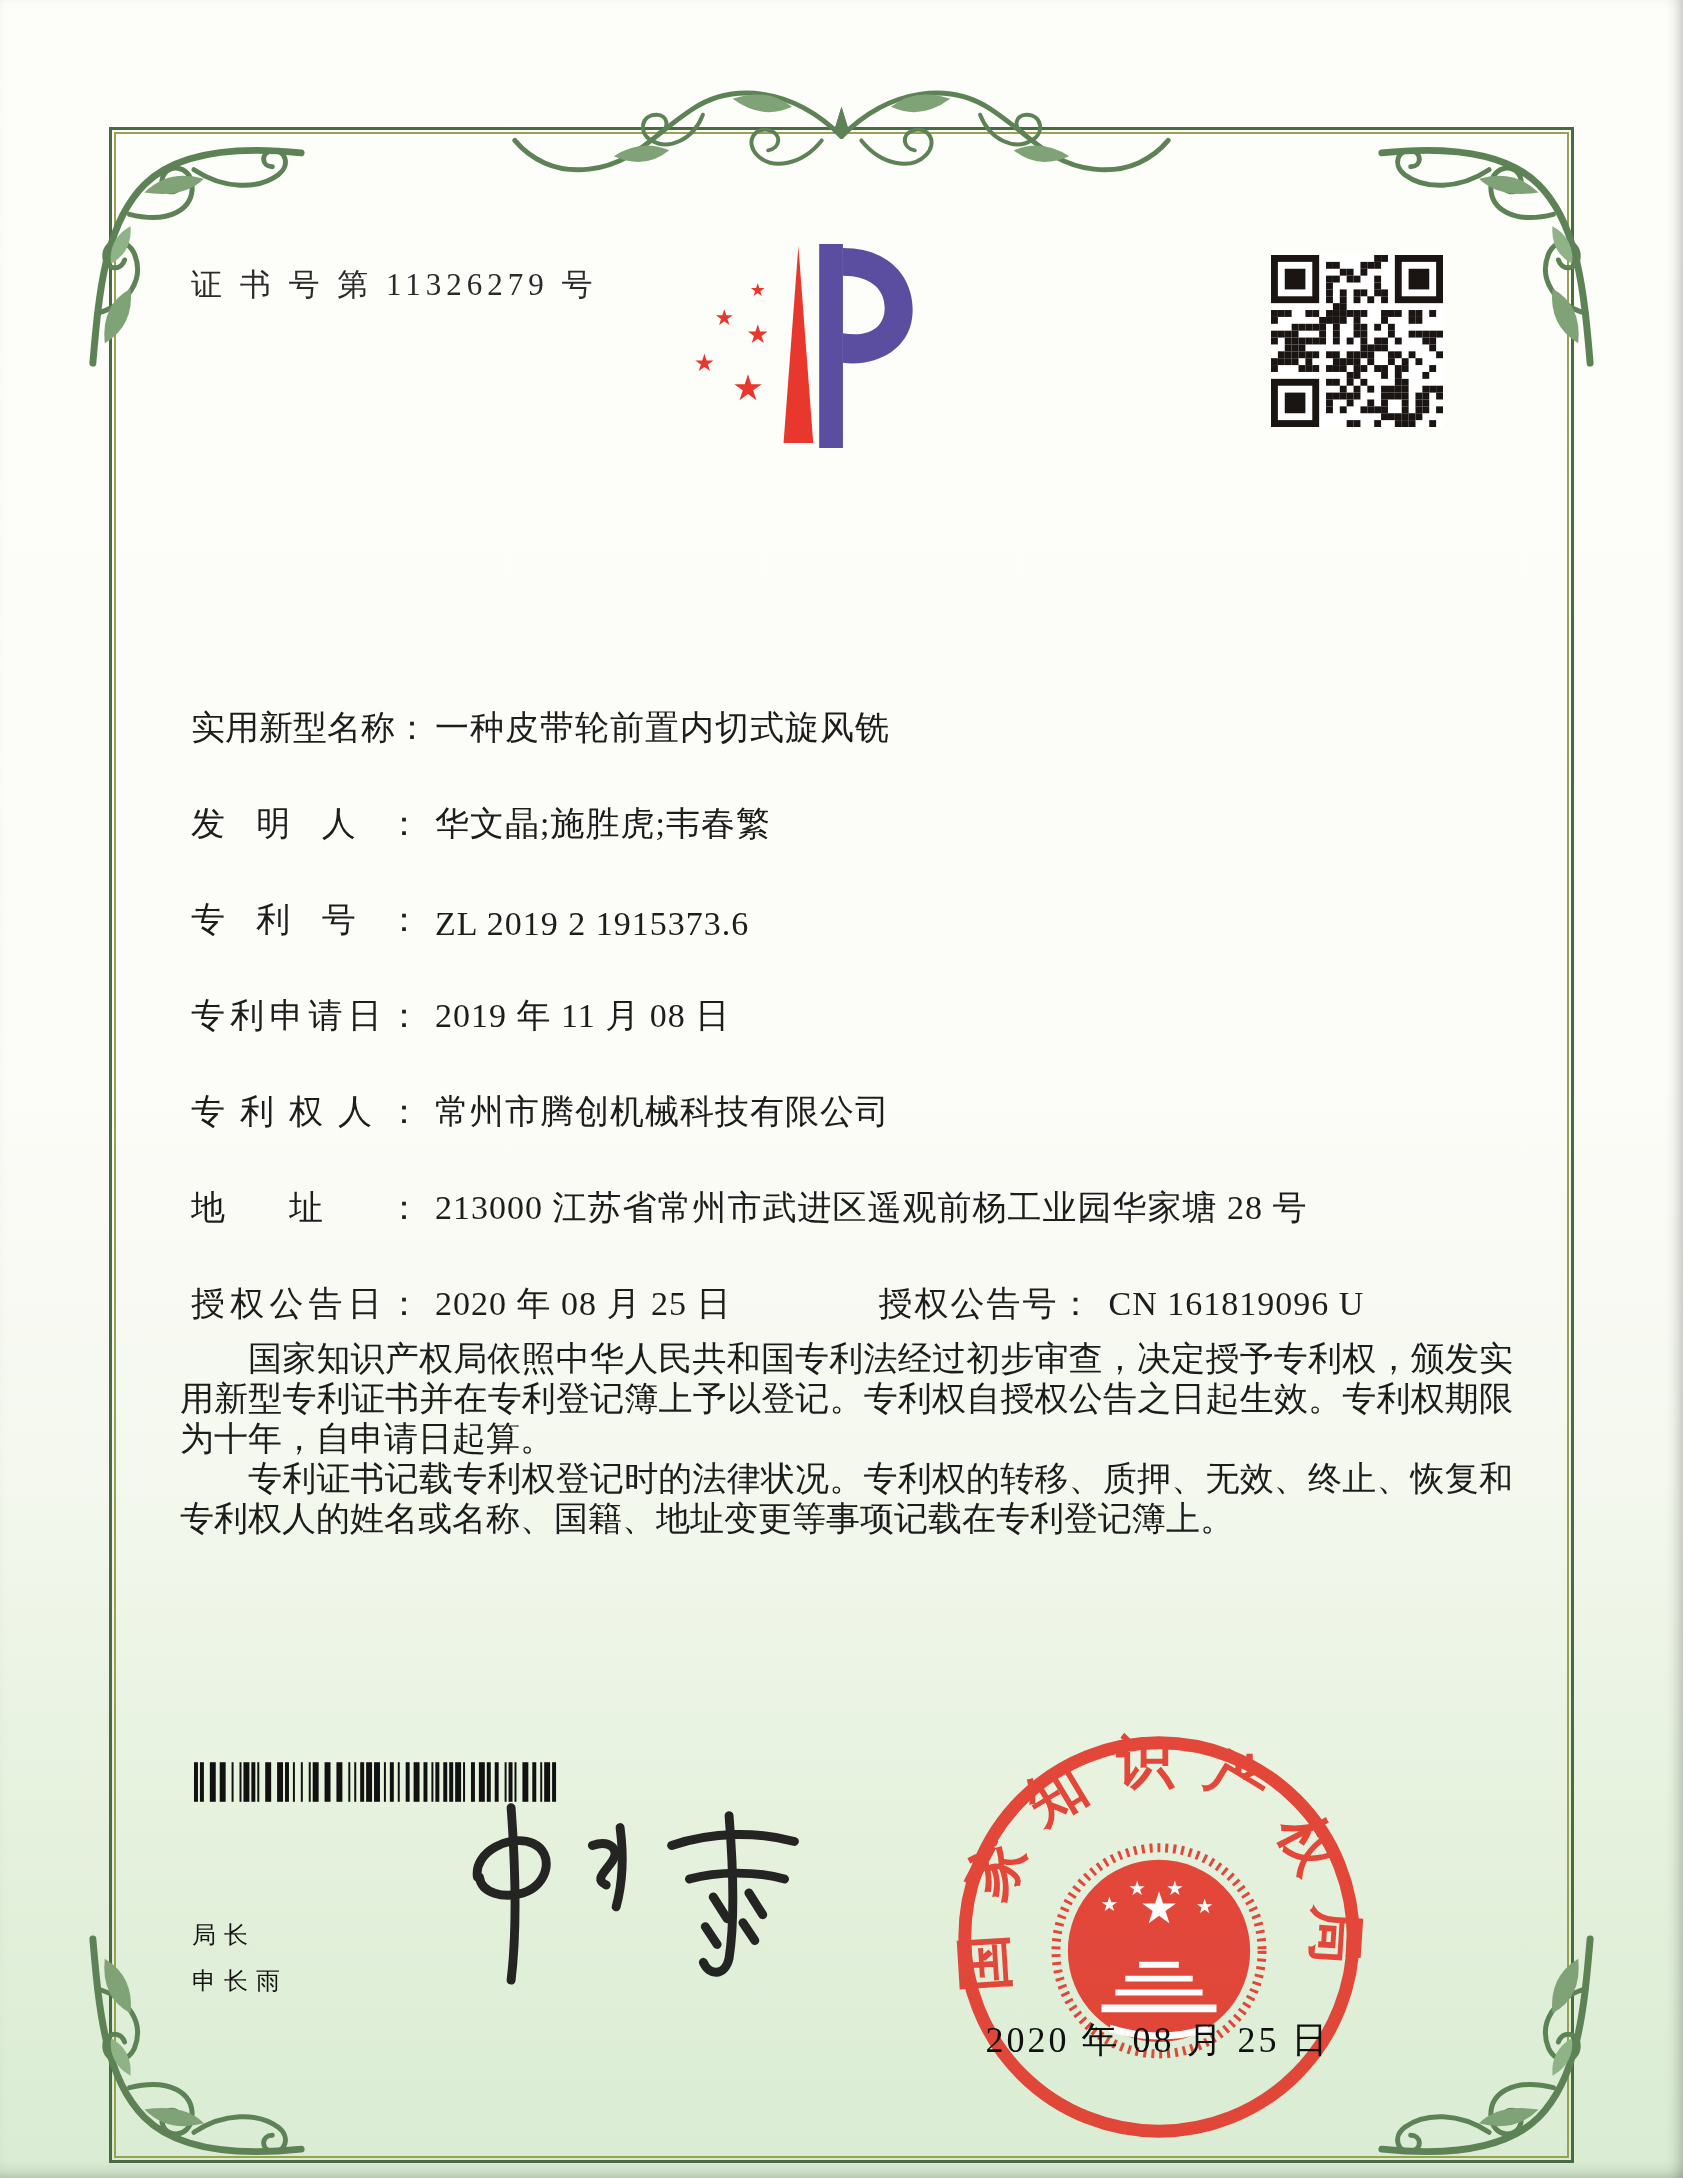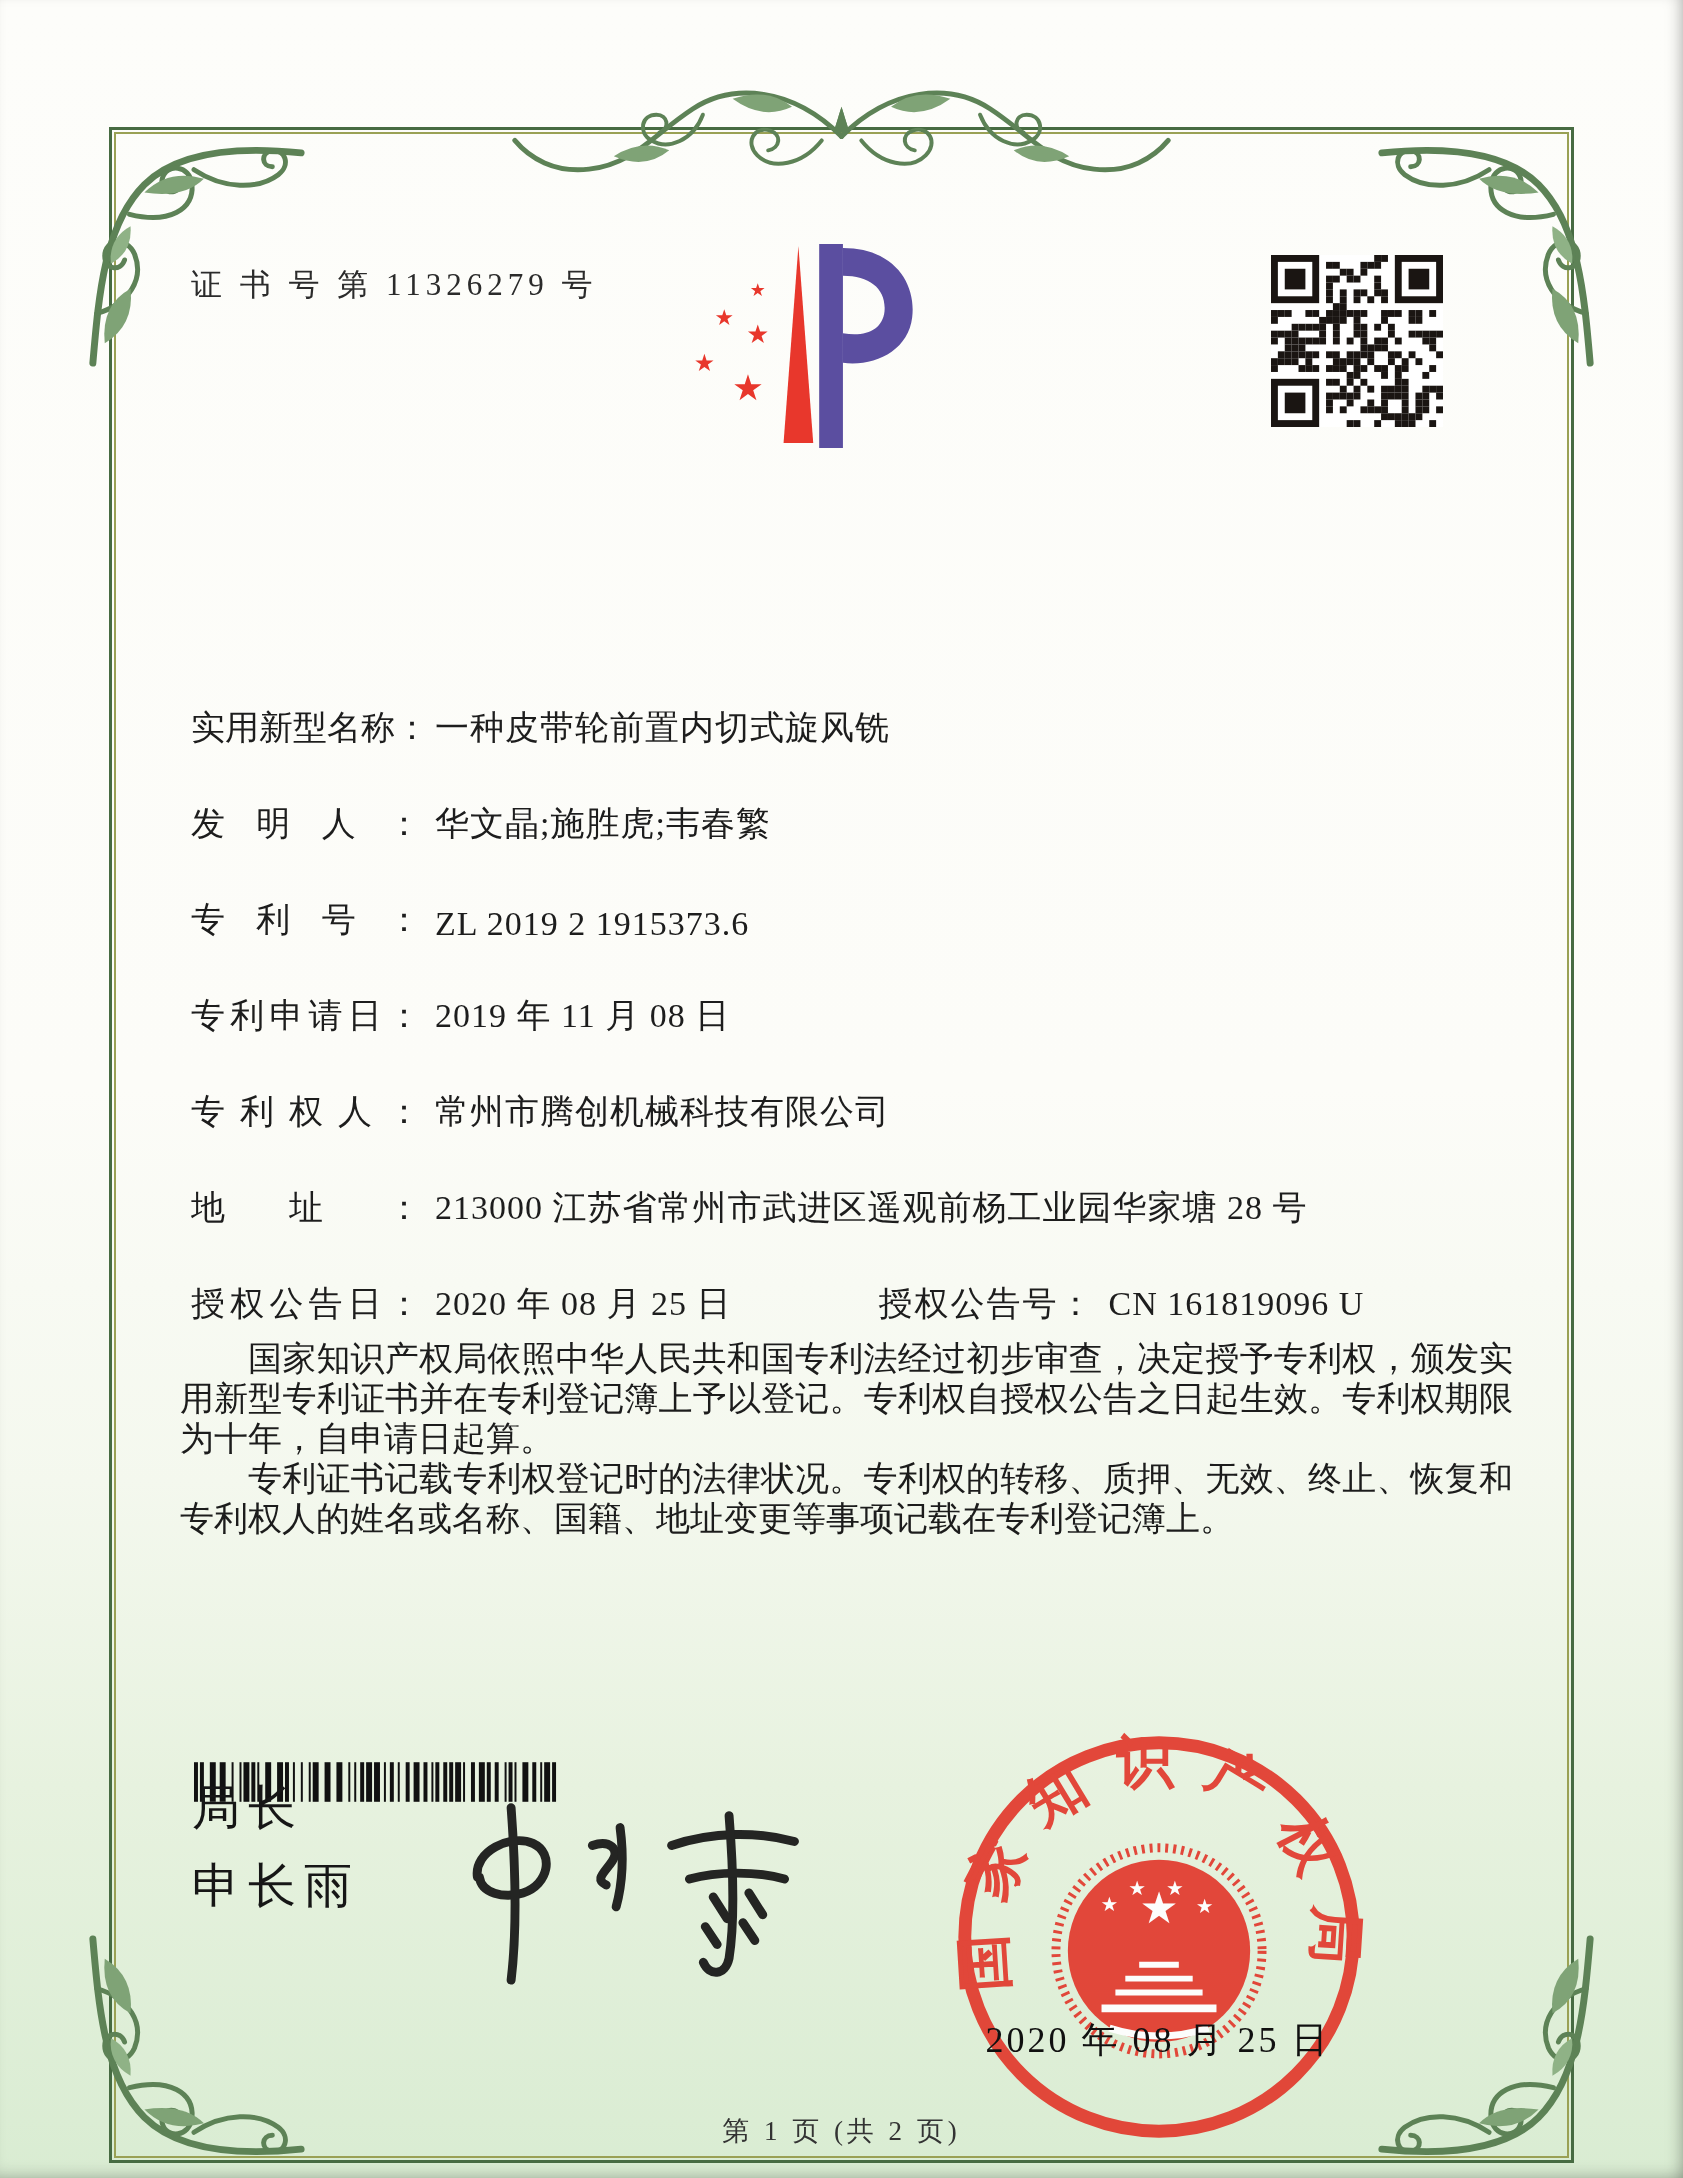--- a/index.html
+++ b/index.html
@@ -47,21 +47,21 @@
   .frow{position:absolute;left:0;white-space:nowrap;font-size:34px;color:#1d1d1d;}
   .flabel{display:inline-block;width:230px;text-align:justify;text-align-last:justify;vertical-align:bottom;}
   .fvalue{margin-left:14px;letter-spacing:1px;}
   .grant2{margin-left:147px;}
   .grant2 .flabel2{letter-spacing:2px;}
 
   .paras{position:absolute;left:180px;top:1339px;width:1333px;font-size:34px;line-height:40px;color:#1c1c1c;text-align:justify;}
   .paras p{margin:0;text-indent:2em;}
 
   .barcode{position:absolute;left:194px;top:1762px;width:366px;height:40px;}
-  .officer{position:absolute;left:192px;top:1776px;font-size:48px;color:#161616;letter-spacing:8px;}
+  .officer{position:absolute;left:192px;top:1919px;font-size:24px;color:#161616;letter-spacing:8px;}
   .officer .name{margin-top:14px;}
   .signature{position:absolute;left:416px;top:1782px;width:426px;height:213px;}
 
   .seal{position:absolute;left:941px;top:1719px;width:436px;height:436px;opacity:.93;}
   .seal-date{position:absolute;left:950px;top:2016px;width:416px;text-align:center;font-size:36px;letter-spacing:3px;color:#101010;}
 
   .footer{position:absolute;left:0;right:0;top:2113px;text-align:center;font-size:27px;letter-spacing:4px;color:#333;}
 </style>
 </head>
 <body>
@@ -467,16 +467,15 @@
         <path stroke-width="6" d="M-34 28 h68"></path>
         <path stroke-width="6" d="M-44 42 h88"></path>
         <path stroke-width="8" d="M-58 58 h116"></path>
         <path stroke-width="7" d="M-50 78 Q 0 94 50 78"></path>
       </g>
     </g>
   </svg>
 
   <div class="seal-date">2020 年 08 月 25 日</div>
 
-  <div class="footer">第 1 页 (共 2 页)</div>
 
 </div>
 
 
 </body></html>

